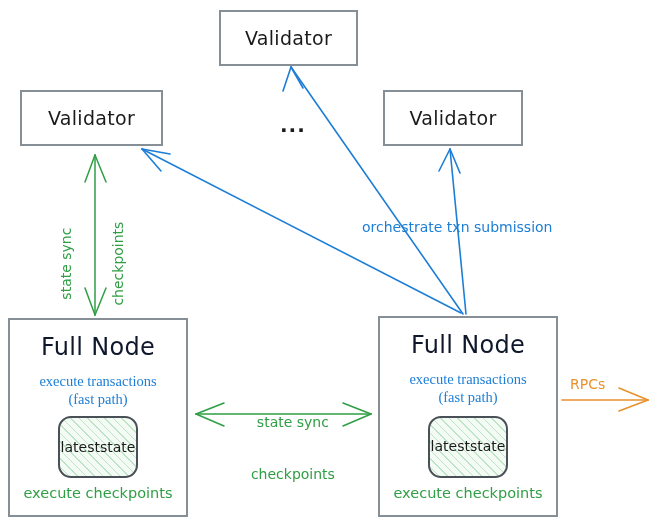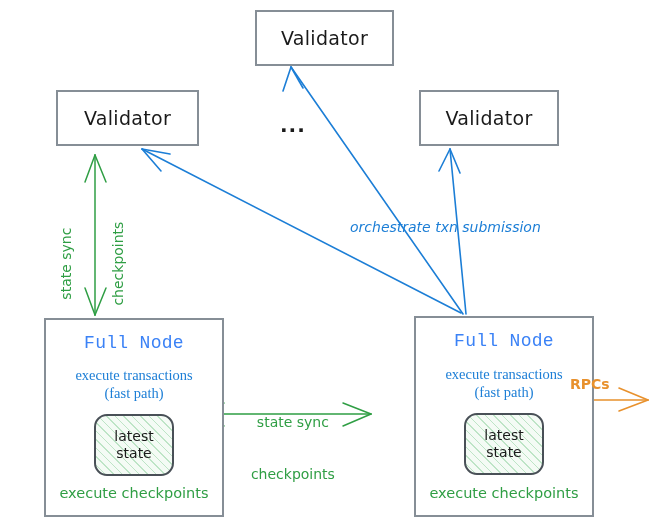--- a/index.html
+++ b/index.html
@@ -14,37 +14,35 @@
   .svg-layer{position:absolute;left:0;top:0;width:651px;height:526px;pointer-events:none;}
 
   .node-box{
     position:absolute;
     box-sizing:border-box;
     background:#ffffff;
     border:2px solid #868e96;
     display:flex;
     flex-direction:column;
     align-items:center;
-    margin-left:36px;
   }
   .validator-box{
     justify-content:center;
   }
   .validator-label{
     font-size:19px;
     color:#1a1a1a;
     letter-spacing:.3px;
   }
 
   .fullnode-title{
-    font-size:18px;
-    color:#3b82f6;
+    font-size:24px;
+    color:#0f172a;
     margin-top:13px;
     letter-spacing:.3px;
-    font-family:Liberation Mono, monospace;
   }
   .fullnode-blue{
     color:#1c7ed6;
     font-size:14.5px;
     text-align:center;
     line-height:1.25;
     margin-top:9px;
     font-family:Liberation Serif, serif;
   }
   .fullnode-green{
@@ -55,21 +53,21 @@
   }
   .state-box{
     width:80px;height:62px;
     box-sizing:border-box;
     border:2px solid #495057;
     border-radius:13px;
     background-color:#f4fbf5;
     background-image:repeating-linear-gradient(45deg,
         rgba(64,176,90,.30) 0px, rgba(64,176,90,.30) 1px,
         rgba(255,255,255,0) 1px, rgba(255,255,255,0) 6px);
-    display:flex;flex-direction:column;
+    display:flex;flex-direction:row;
     align-items:center;justify-content:center;
     font-size:14px;color:#1a1a1a;line-height:1.2;
     margin-top:10px;
   }
 
   .ellipsis{
     position:absolute;
     font-size:20px;
     color:#1a1a1a;
     letter-spacing:1px;
@@ -78,21 +76,21 @@
 
   .edge-label{
     position:absolute;
     font-size:14px;
     line-height:1.25;
     white-space:pre;
     text-align:center;
   }
   .lbl-blue{color:#1c7ed6;}
   .lbl-green{color:#2f9e44;}
-  .lbl-orange{color:#e8912d;font-weight:bold;}
+  .lbl-orange{color:#e8912d;font-weight:normal;}
   .lbl-vert{
     transform:rotate(-90deg);
     transform-origin:center center;
   }
 </style>
 </head>
 <body>
 
 <div id="canvas">
 
@@ -184,17 +182,17 @@
     <br>
     <span>checkpoints</span>
   </div>
 
   <div class="edge-label lbl-green" style="left:228px;top:396px;width:112px;">
     <span>state sync</span>
     <br>
     <span>checkpoints</span>
   </div>
 
-  <div class="edge-label lbl-blue" style="left:350px;top:219px;font-style:italic;">orchestrate txn submission</div>
+  <div class="edge-label lbl-blue" style="left:362px;top:219px;">orchestrate txn submission</div>
 
   <div class="edge-label lbl-orange" style="left:570px;top:376px;">RPCs</div>
 
 </div>
 
 </body></html>

